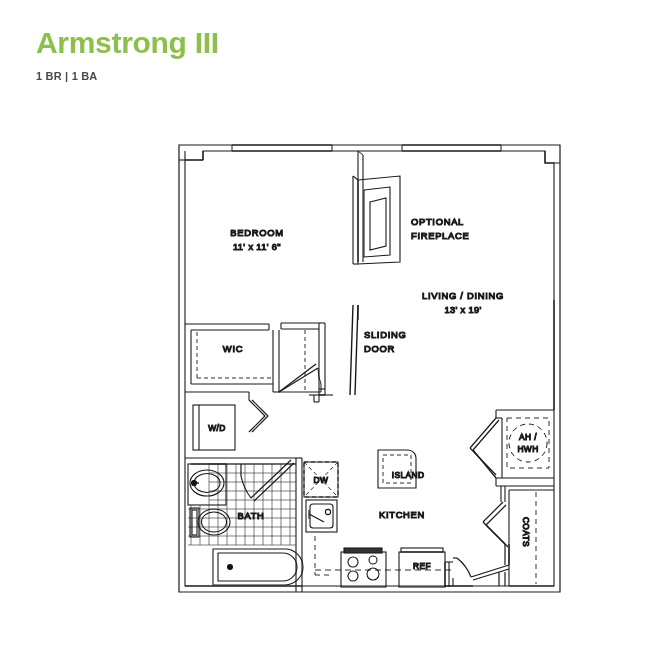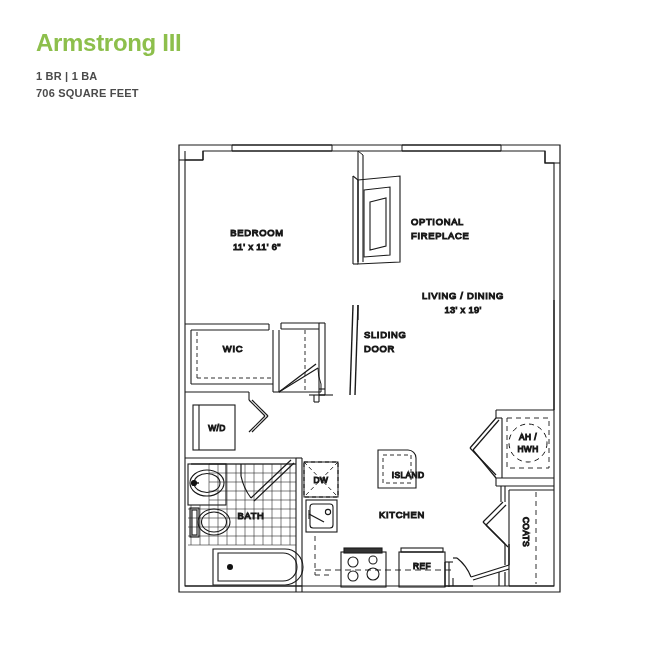--- a/index.html
+++ b/index.html
@@ -23,21 +23,21 @@
   }
 
   
   #header {
     position: absolute;
     left: 36px;
     top: 24px;
     width: 480px;
   }
   #plan-title {
-    font-size: 24px;
+    font-size: 30px;
     font-weight: bold;
     color: #8dbf4c;
     letter-spacing: -0.3px;
     line-height: 38px;
     margin: 0 0 6px 0;
     white-space: nowrap;
   }
   .subline {
     font-size: 11px;
     font-weight: bold;
@@ -86,21 +86,20 @@
   }
 </style>
 </head>
 <body>
 
 <div id="page">
 
   <div id="header">
     <div id="plan-title">Armstrong III</div>
     <div class="subline">1 BR | 1 BA</div>
-    <div class="subline">706 SQUARE FEET</div>
   </div>
 
   <div id="floorplan-wrap">
   <svg id="floorplan-svg" width="652" height="654" viewBox="0 0 652 654" xmlns="http://www.w3.org/2000/svg">
     <g fill="none" stroke="#1a1a1a" stroke-width="1.1" shape-rendering="geometricPrecision">
 
       <path d="
         M146,145
         L527,145
         L527,592

